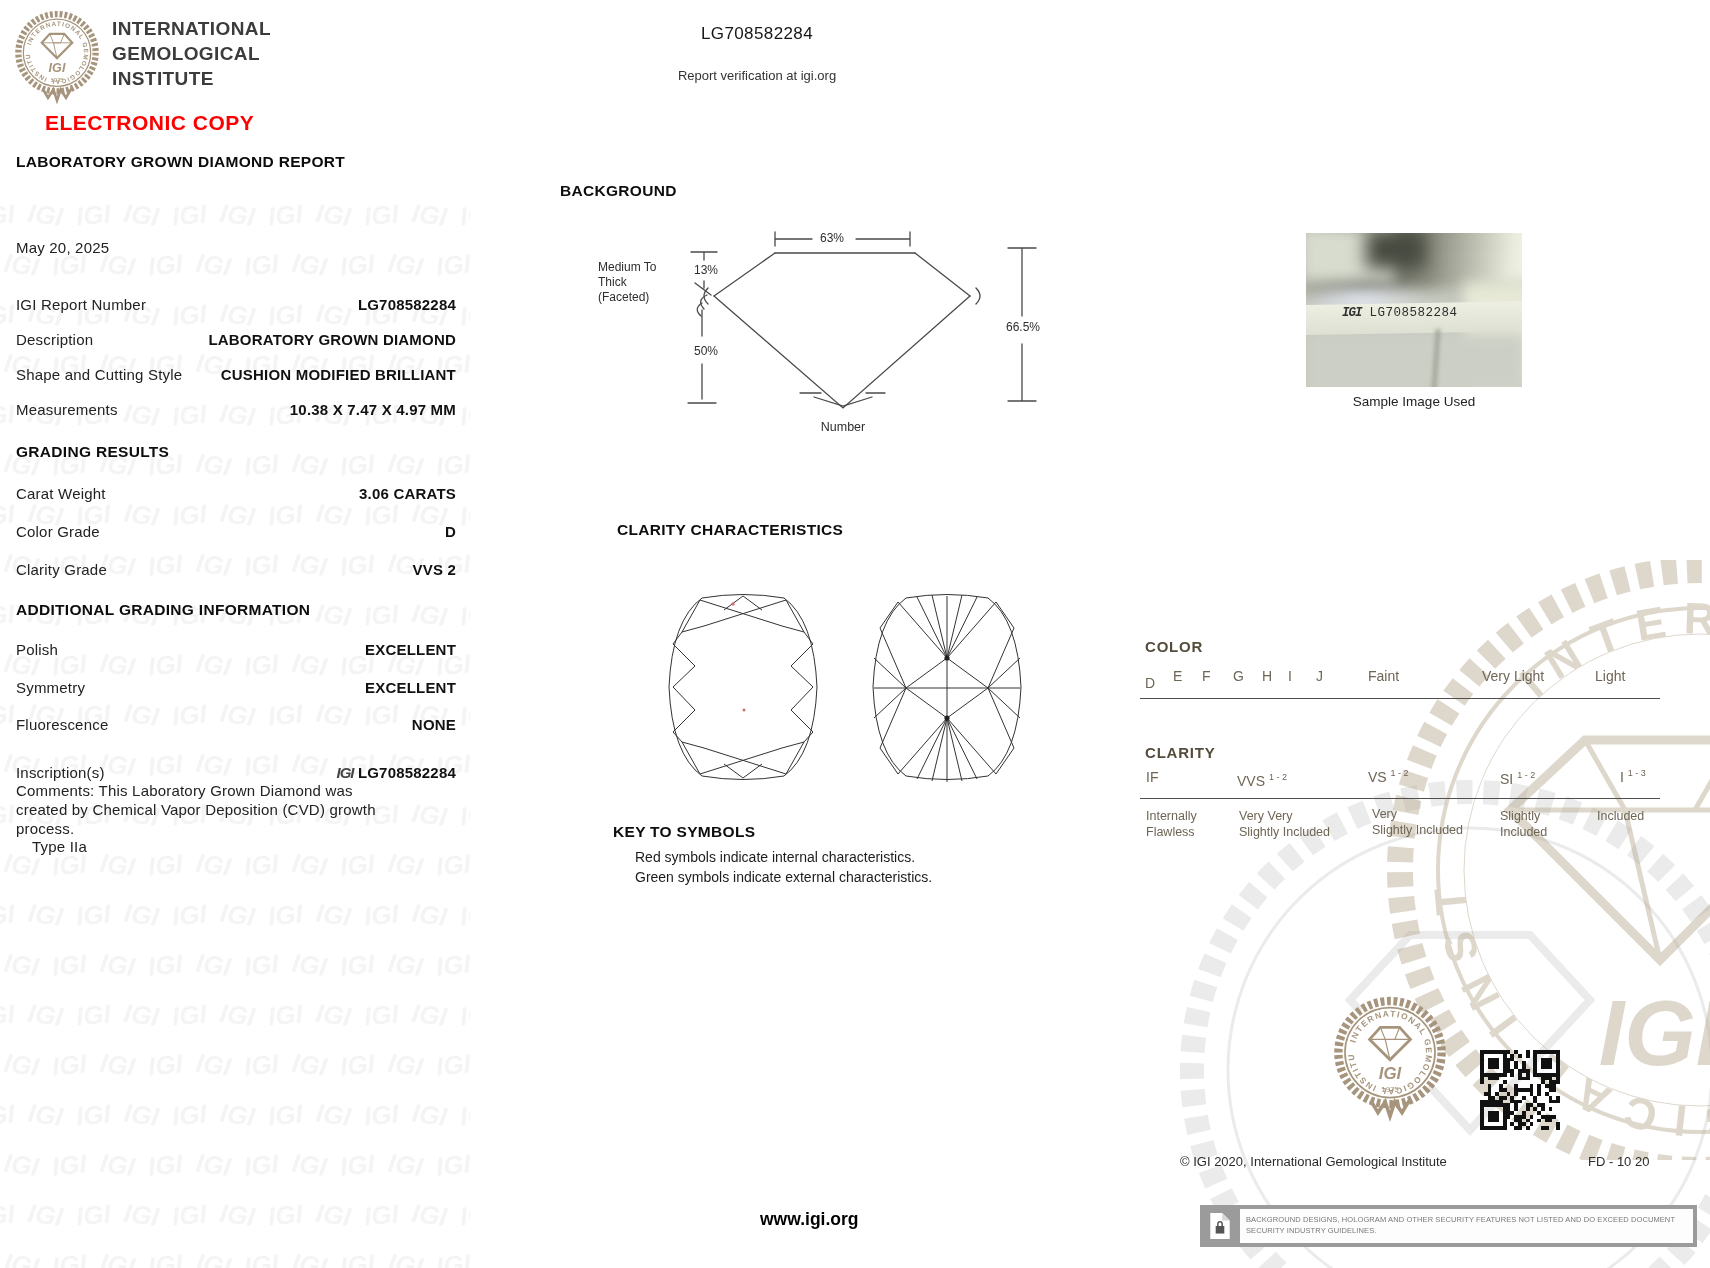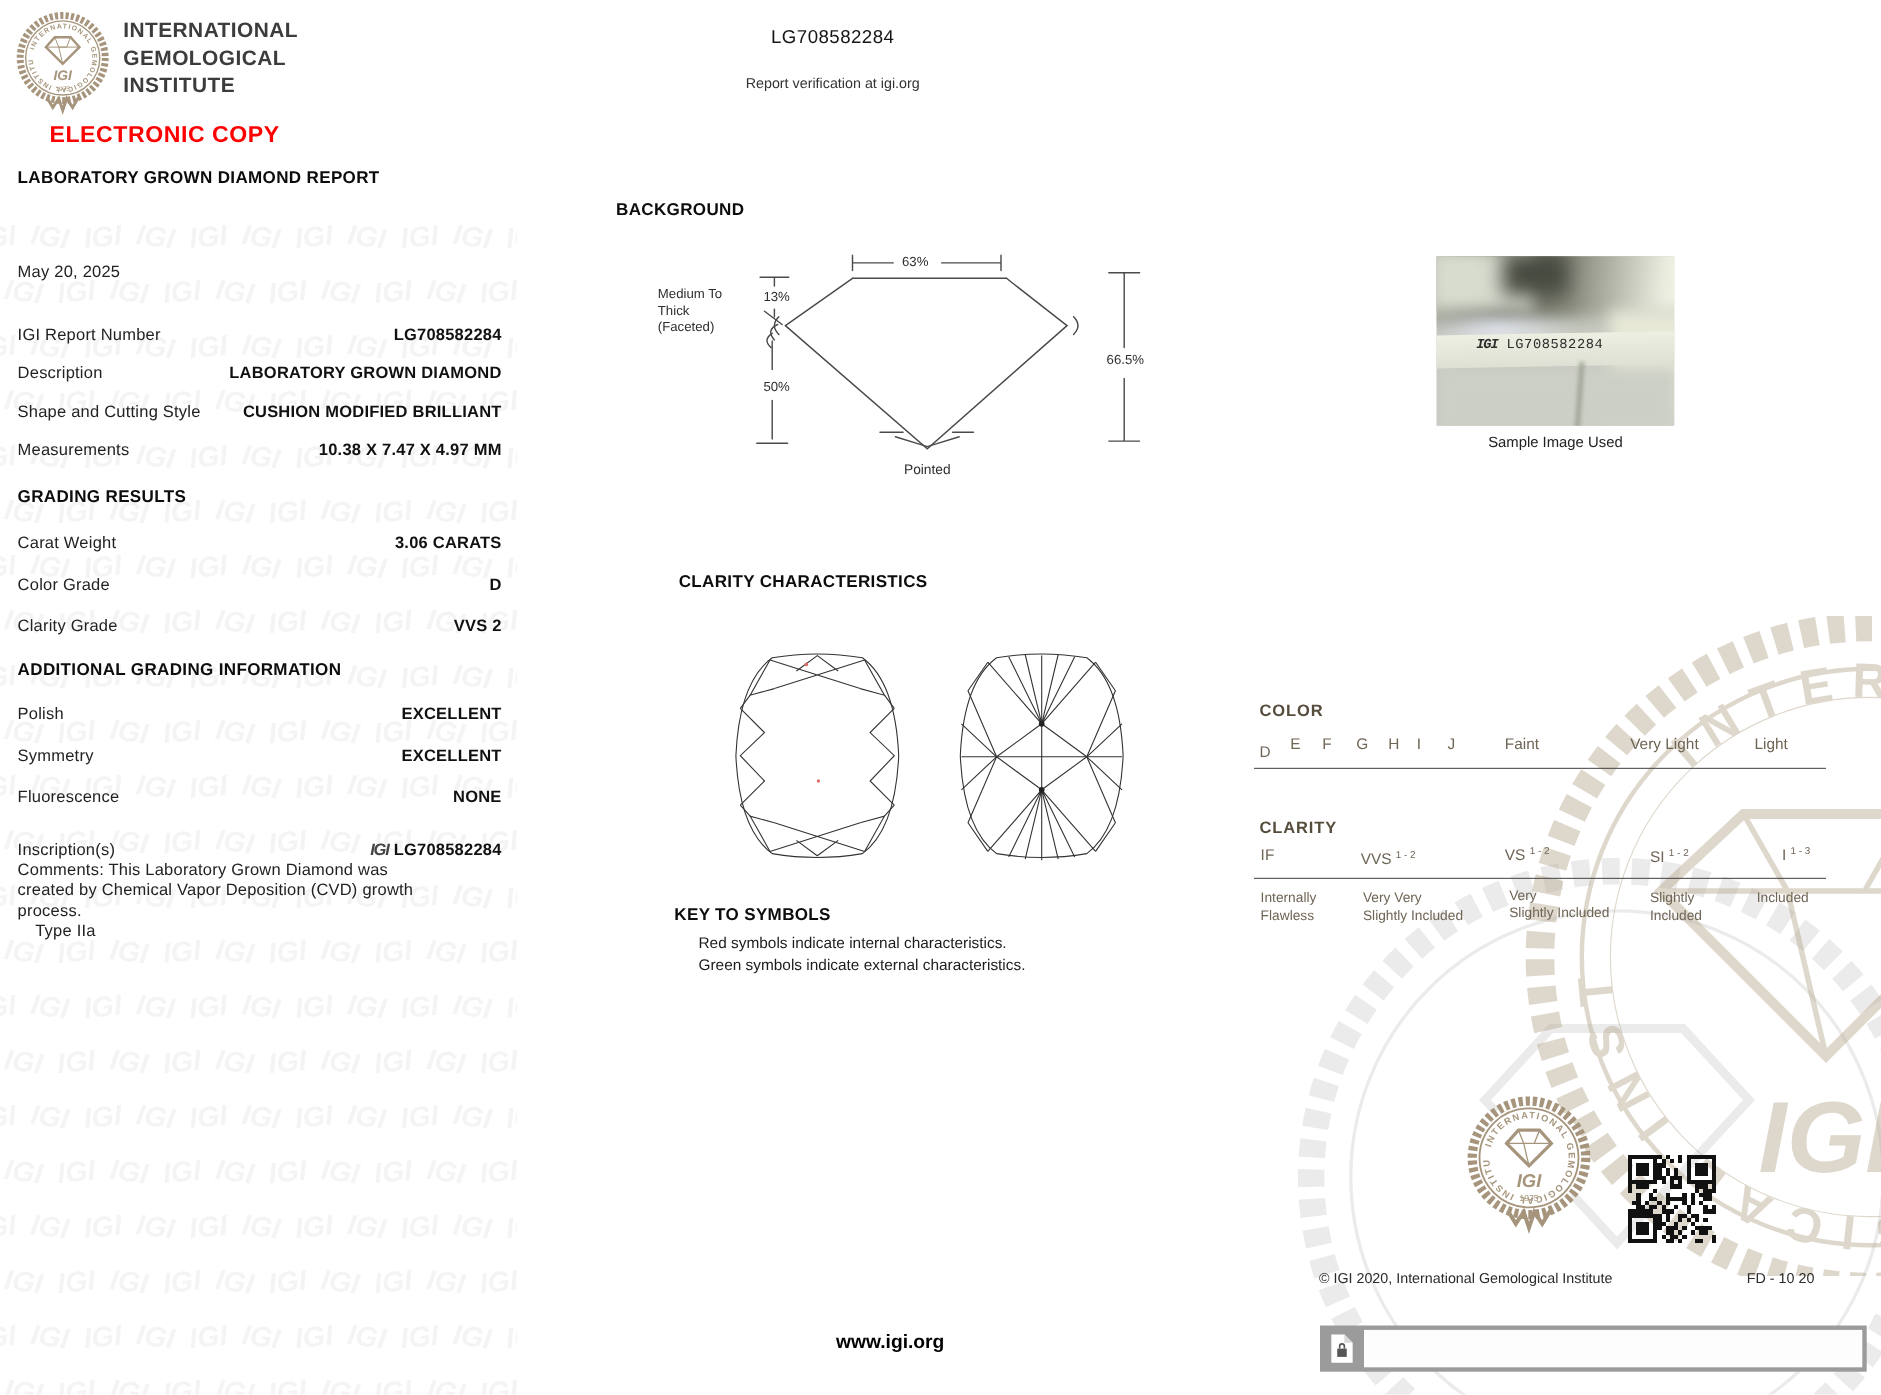--- a/index.html
+++ b/index.html
@@ -402,21 +402,21 @@
 
 <div class="abs" style="left:792px;top:231px;width:80px;text-align:center;font-size:12px;color:#2e2e2e;">63%</div>
 <div class="abs" style="left:676px;top:263px;width:60px;text-align:center;font-size:12px;color:#2e2e2e;">13%</div>
 <div class="abs" style="left:676px;top:344px;width:60px;text-align:center;font-size:12px;color:#2e2e2e;">50%</div>
 <div class="abs" style="left:983px;top:320px;width:80px;text-align:center;font-size:12px;color:#2e2e2e;">66.5%</div>
 <div class="abs" style="left:598px;top:260px;font-size:12px;line-height:15px;color:#2e2e2e;">
   <span style="display:block">Medium To</span>
   <span style="display:block">Thick</span>
   <span style="display:block">(Faceted)</span>
 </div>
-<div class="abs" style="left:783px;top:420px;width:120px;text-align:center;font-size:12.5px;color:#2e2e2e;">Pointed</div>
+<div class="abs" style="left:783px;top:420px;width:120px;text-align:center;font-size:12.5px;color:#2e2e2e;">Number</div>
 
 <div class="photo">
   <div class="blur" style="left:-15px;top:-18px;width:260px;height:75px;background:linear-gradient(100deg,#b7bbab 0%,#5e6053 30%,#8d9082 55%,#eef0e2 85%);transform:rotate(-4deg);"></div>
   <div class="blur" style="left:-6px;top:-6px;width:95px;height:55px;background:#d8dccf;"></div>
   <div class="blur" style="left:-20px;top:48px;width:150px;height:36px;background:radial-gradient(closest-side,rgba(238,242,255,.95),rgba(238,242,255,0));"></div>
   <div class="blur" style="right:-12px;top:50px;width:70px;height:100px;background:#e7e9d6;"></div>
   <div class="blur" style="left:0px;top:100px;width:220px;height:60px;background:#ccCfc6;"></div>
   <div style="position:absolute;left:-4px;top:70px;width:226px;height:30px;background:linear-gradient(#edefe3,#dde0d2);transform:rotate(-1deg);"></div>
   <div class="blur" style="left:128px;top:96px;width:4px;height:62px;background:#9aa092;transform:rotate(4deg);filter:blur(2px);"></div>
   <div class="blur" style="left:60px;top:-4px;width:60px;height:40px;background:#474a40;filter:blur(9px);"></div>
@@ -750,29 +750,30 @@
         <rect x="6" y="20" width="1" height="1"></rect>
         <rect x="9" y="20" width="1" height="1"></rect>
         <rect x="10" y="20" width="1" height="1"></rect>
         <rect x="12" y="20" width="1" height="1"></rect>
         <rect x="16" y="20" width="1" height="1"></rect>
         <rect x="17" y="20" width="1" height="1"></rect>
         <rect x="20" y="20" width="1" height="1"></rect>
       </svg>
     </div>
 
-<div class="abs" style="left:1180px;top:1154px;font-size:13px;color:#2b2b2b;margin-left:19px;">© IGI 2020, International Gemological Institute</div>
+<div class="abs" style="left:1180px;top:1154px;font-size:13px;color:#2b2b2b;">© IGI 2020, International Gemological Institute</div>
 <div class="abs" style="left:1588px;top:1154px;font-size:13px;color:#2b2b2b;">FD - 10 20</div>
 
 <div class="abs b" style="left:760px;top:1209px;font-size:17.5px;color:#000;">www.igi.org</div>
 
 <div class="sec-strip">
   <svg style="position:absolute;left:9px;top:7px;width:22px;height:28px;" viewBox="0 0 20 26">
     <path d="M1,1 h11 l7,7 v17 h-18 z" fill="#fff"></path>
     <path d="M12,1 l7,7 h-7 z" fill="#d8d8d8"></path>
     <rect x="6" y="13" width="8" height="7" fill="#555"></rect>
     <path d="M8,13 v-2 a2,2 0 0 1 4,0 v2" stroke="#555" fill="none" stroke-width="1.4"></path>
   </svg>
   <div class="txtbox">
+    <div>BACKGROUND DESIGNS, HOLOGRAM AND OTHER SECURITY FEATURES NOT LISTED AND DO EXCEED DOCUMENT SECURITY INDUSTRY GUIDELINES.</div>
   </div>
 </div>
 
 </div>
 
 </body></html>

